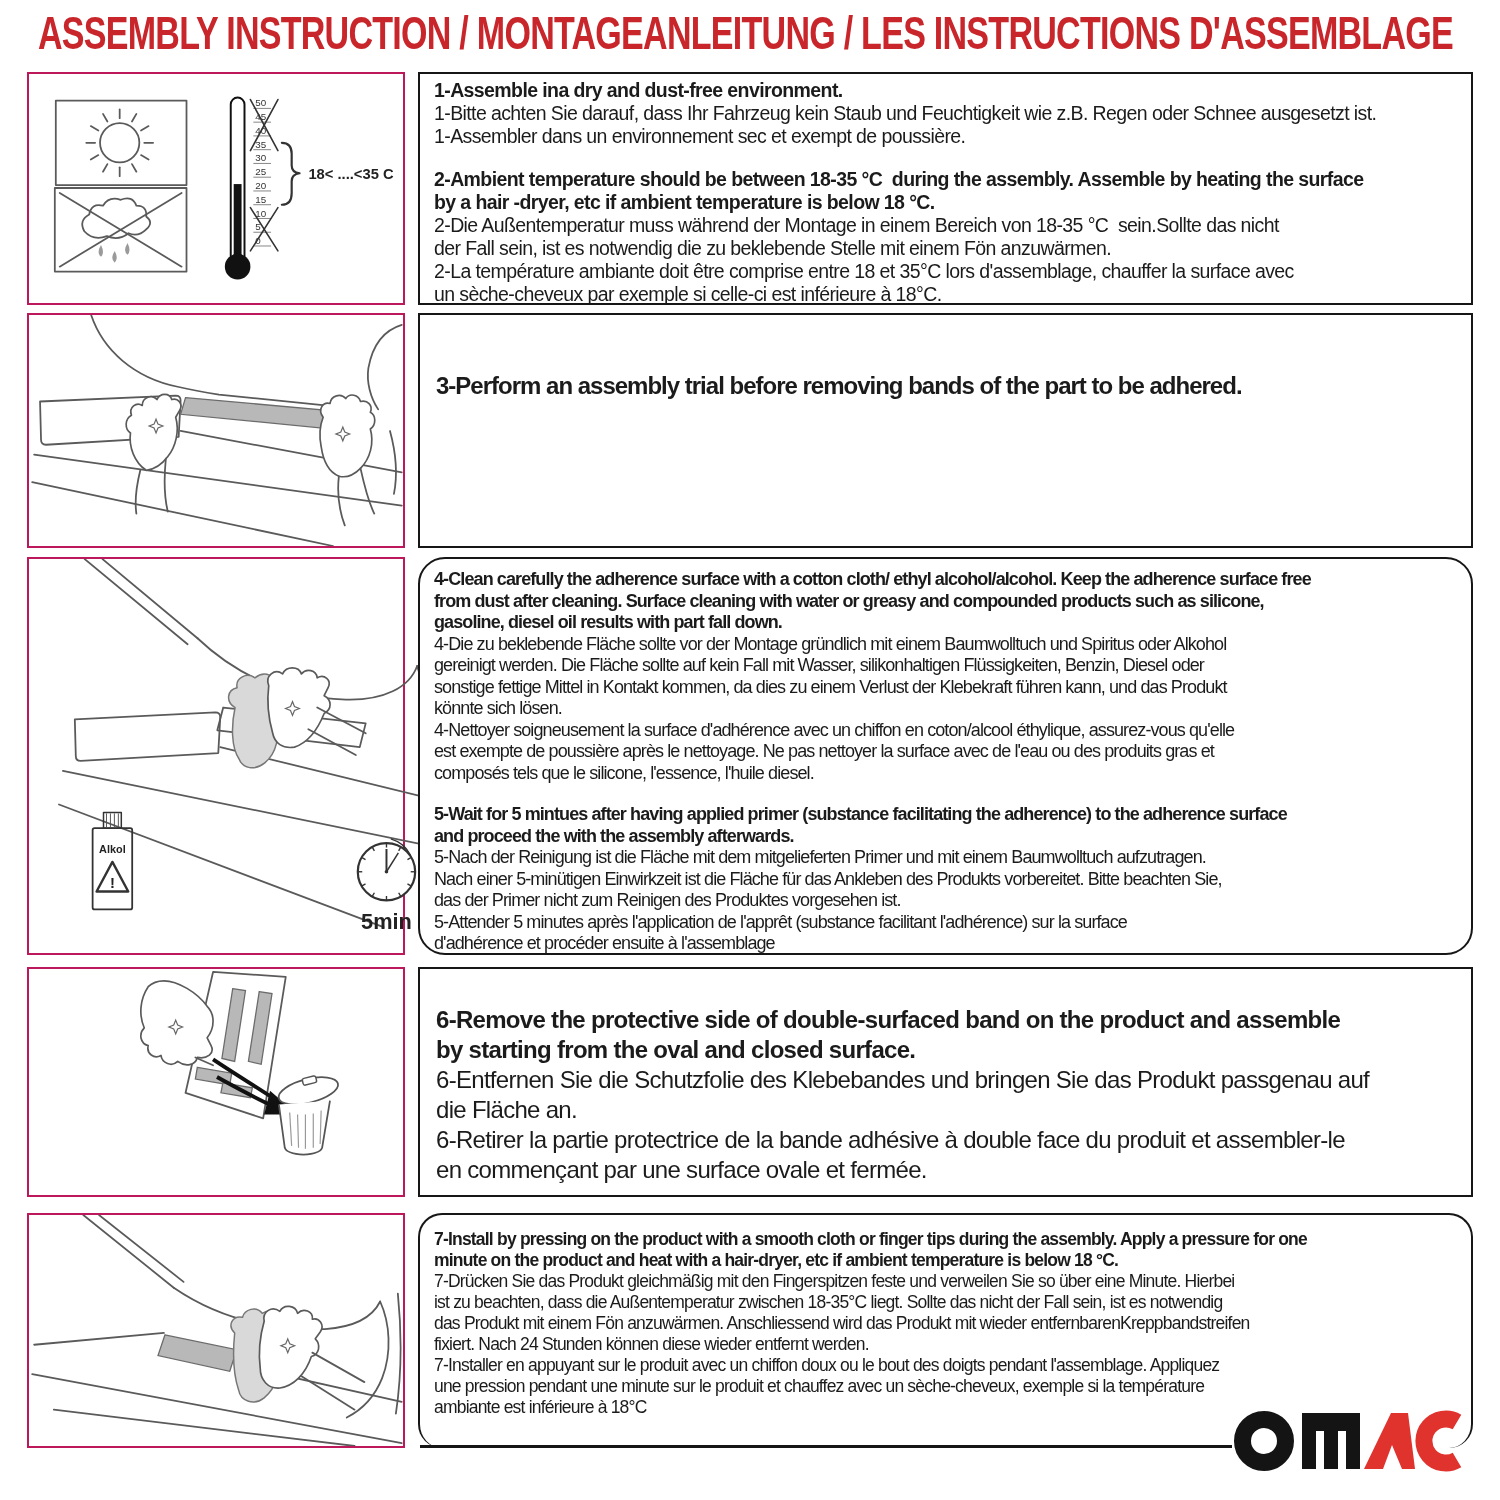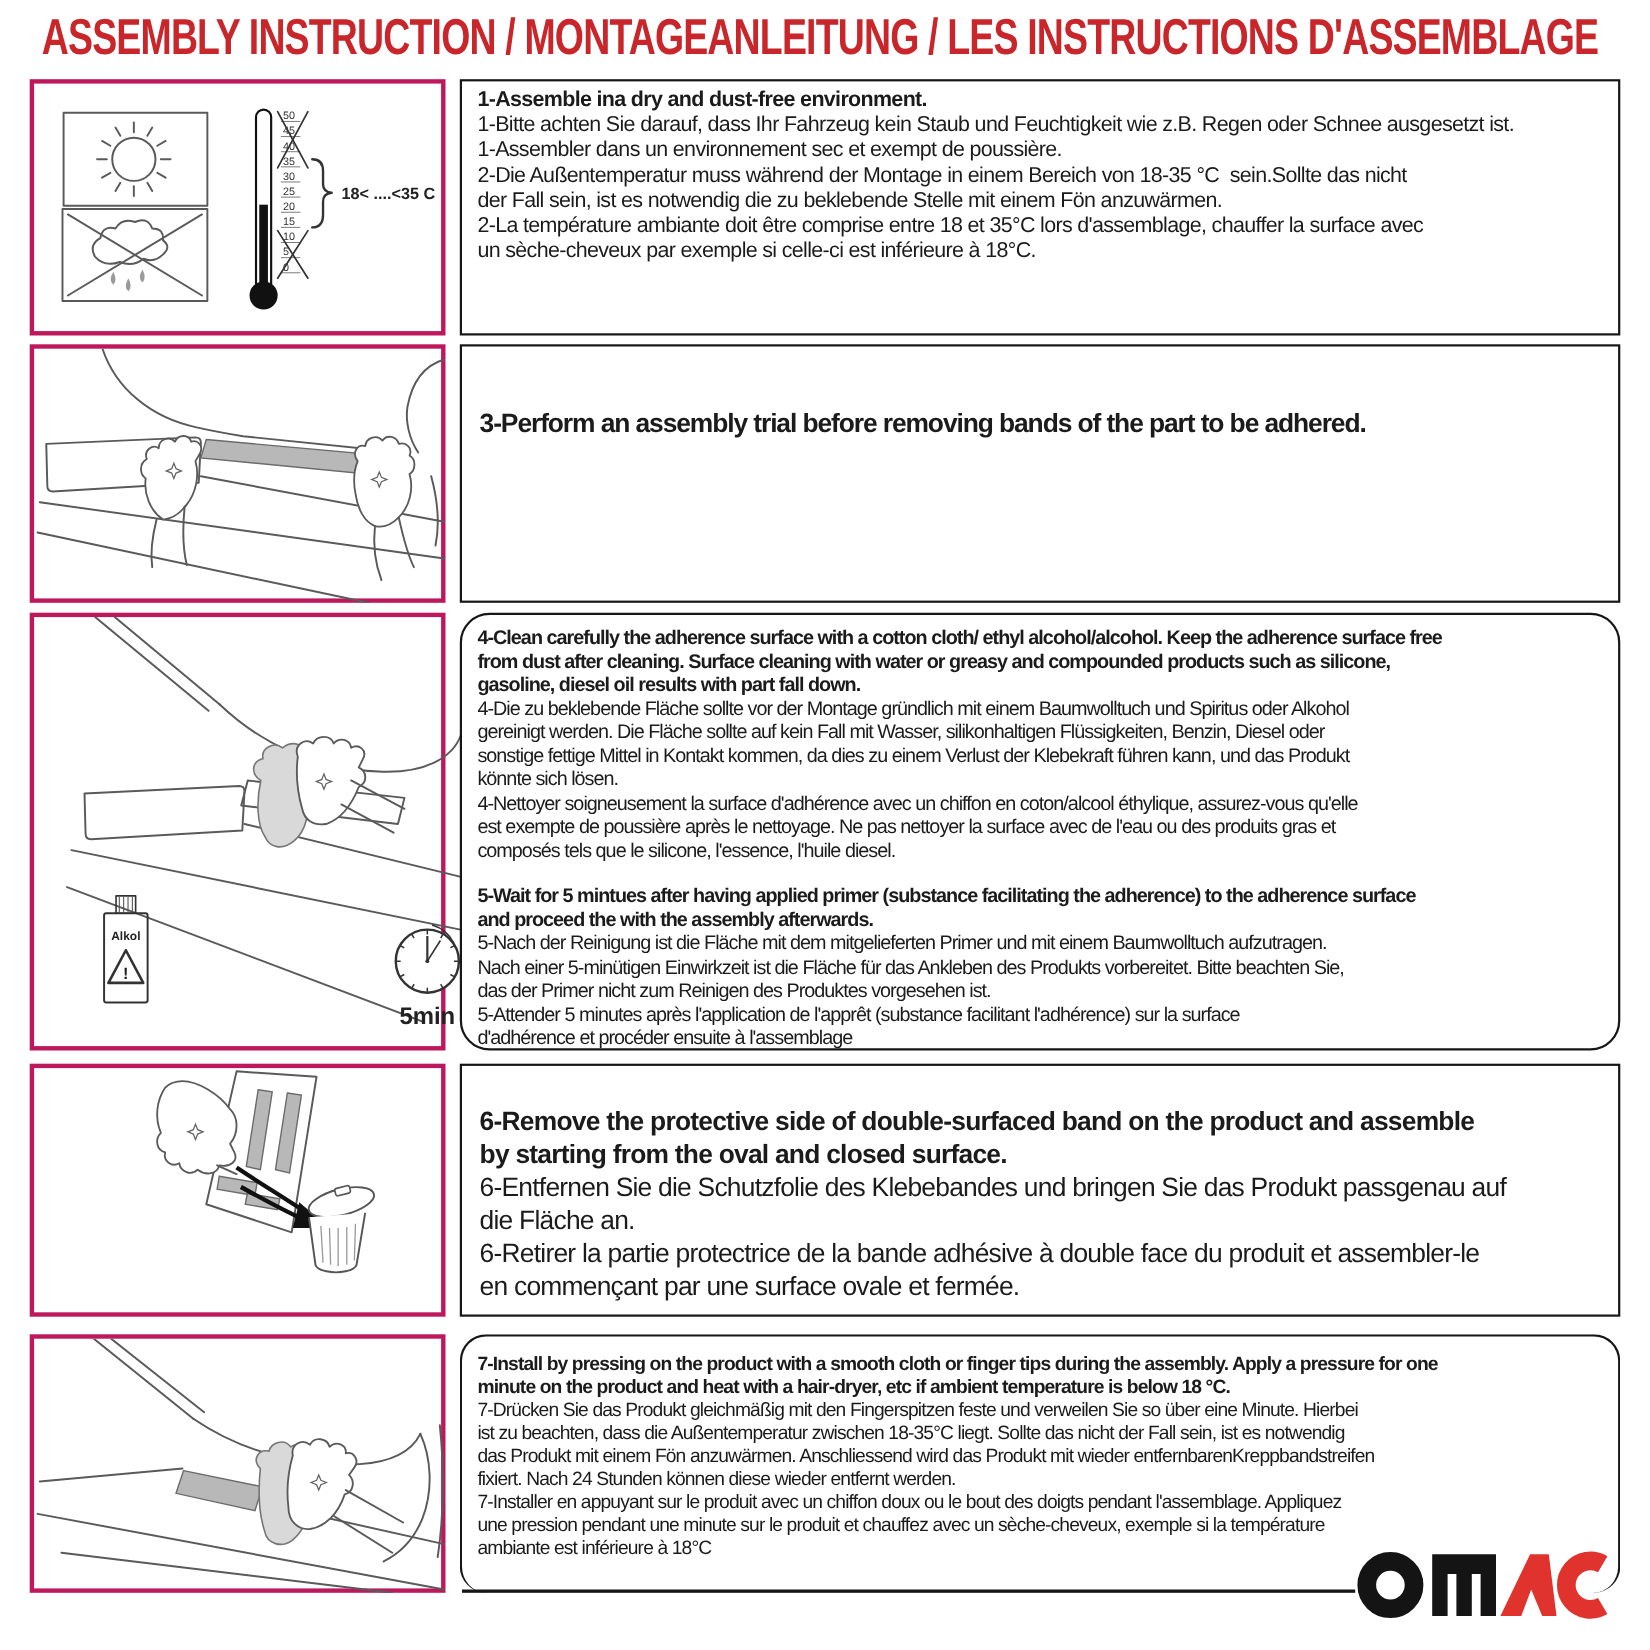--- a/index.html
+++ b/index.html
@@ -3,21 +3,21 @@
 <meta charset="utf-8">
 <style>
   html,body{margin:0;padding:0;background:#ffffff;}
   body{width:1500px;height:1500px;position:relative;font-family:"Liberation Sans",sans-serif;color:#1b1b1b;overflow:hidden;}
   #canvas{position:absolute;left:0;top:0;width:1500px;height:1380px;background:#fff;}
 
   .title-wrap{position:absolute;left:38px;top:6px;width:1450px;height:60px;overflow:visible;}
   .title{display:inline-block;font-size:46px;font-weight:700;letter-spacing:-1px;white-space:nowrap;transform:scaleX(.74);transform-origin:left top;}
 
   .box{position:absolute;background:#fff;box-sizing:border-box;}
-  .ibox{border:4px solid #be185d;text-decoration:underline;}
+  .ibox{border:2px solid #be185d;text-decoration:underline;}
   .tbox{border:2px solid #161616;overflow:hidden;}
 
   #il1{left:27px;top:72px;width:378px;height:233px;}
   #tx1{left:418px;top:72px;width:1055px;height:233px;padding:5px 14px;}
   #il2{left:27px;top:313px;width:378px;height:235px;}
   #tx2{left:418px;top:313px;width:1055px;height:235px;padding:52px 16px 0;}
   #il3{left:27px;top:557px;width:378px;height:398px;padding-left:28px;}
   #tx3{left:418px;top:557px;width:1055px;height:398px;padding:10px 14px;border-radius:27px;}
   #il4{left:27px;top:967px;width:378px;height:230px;}
   #tx4{left:418px;top:967px;width:1055px;height:230px;padding:36px 16px 0;}
@@ -123,20 +123,22 @@
       </g>
       <path class="artdark" stroke-width="2.2" d="M256,70 Q266,70 266,81 L266,93 Q266,100 274,101 Q266,102 266,109 L266,121 Q266,133 256,133"></path>
       <text x="283" y="107" font-size="15" font-weight="700" class="svgtext">18&lt; ....&lt;35 C</text>
     </svg>
   </div>
 
   <div id="tx1" class="box tbox">
     <p class="para bold">1-Assemble ina dry and dust-free environment.</p>
     <p class="para">1-Bitte achten Sie darauf, dass Ihr Fahrzeug kein Staub und Feuchtigkeit wie z.B. Regen oder Schnee ausgesetzt ist.
 1-Assembler dans un environnement sec et exempt de poussière.</p>
+    <p class="para bold sp">2-Ambient temperature should be between 18-35 °C  during the assembly. Assemble by heating the surface
+by a hair -dryer, etc if ambient temperature is below 18 °C.</p>
     <p class="para">2-Die Außentemperatur muss während der Montage in einem Bereich von 18-35 °C  sein.Sollte das nicht
 der Fall sein, ist es notwendig die zu beklebende Stelle mit einem Fön anzuwärmen.
 2-La température ambiante doit être comprise entre 18 et 35°C lors d'assemblage, chauffer la surface avec
 un sèche-cheveux par exemple si celle-ci est inférieure à 18°C.</p>
   </div>
 
   <div id="il2" class="box ibox">
     <svg viewBox="0 0 378 235" width="374" height="231">
       <path class="art" d="M62,0 C74,36 106,64 150,73 C168,77 180,79 192,81 L330,95"></path>
       <path class="art" d="M378,10 C358,16 348,32 344,54 C342,68 346,84 354,96"></path>

